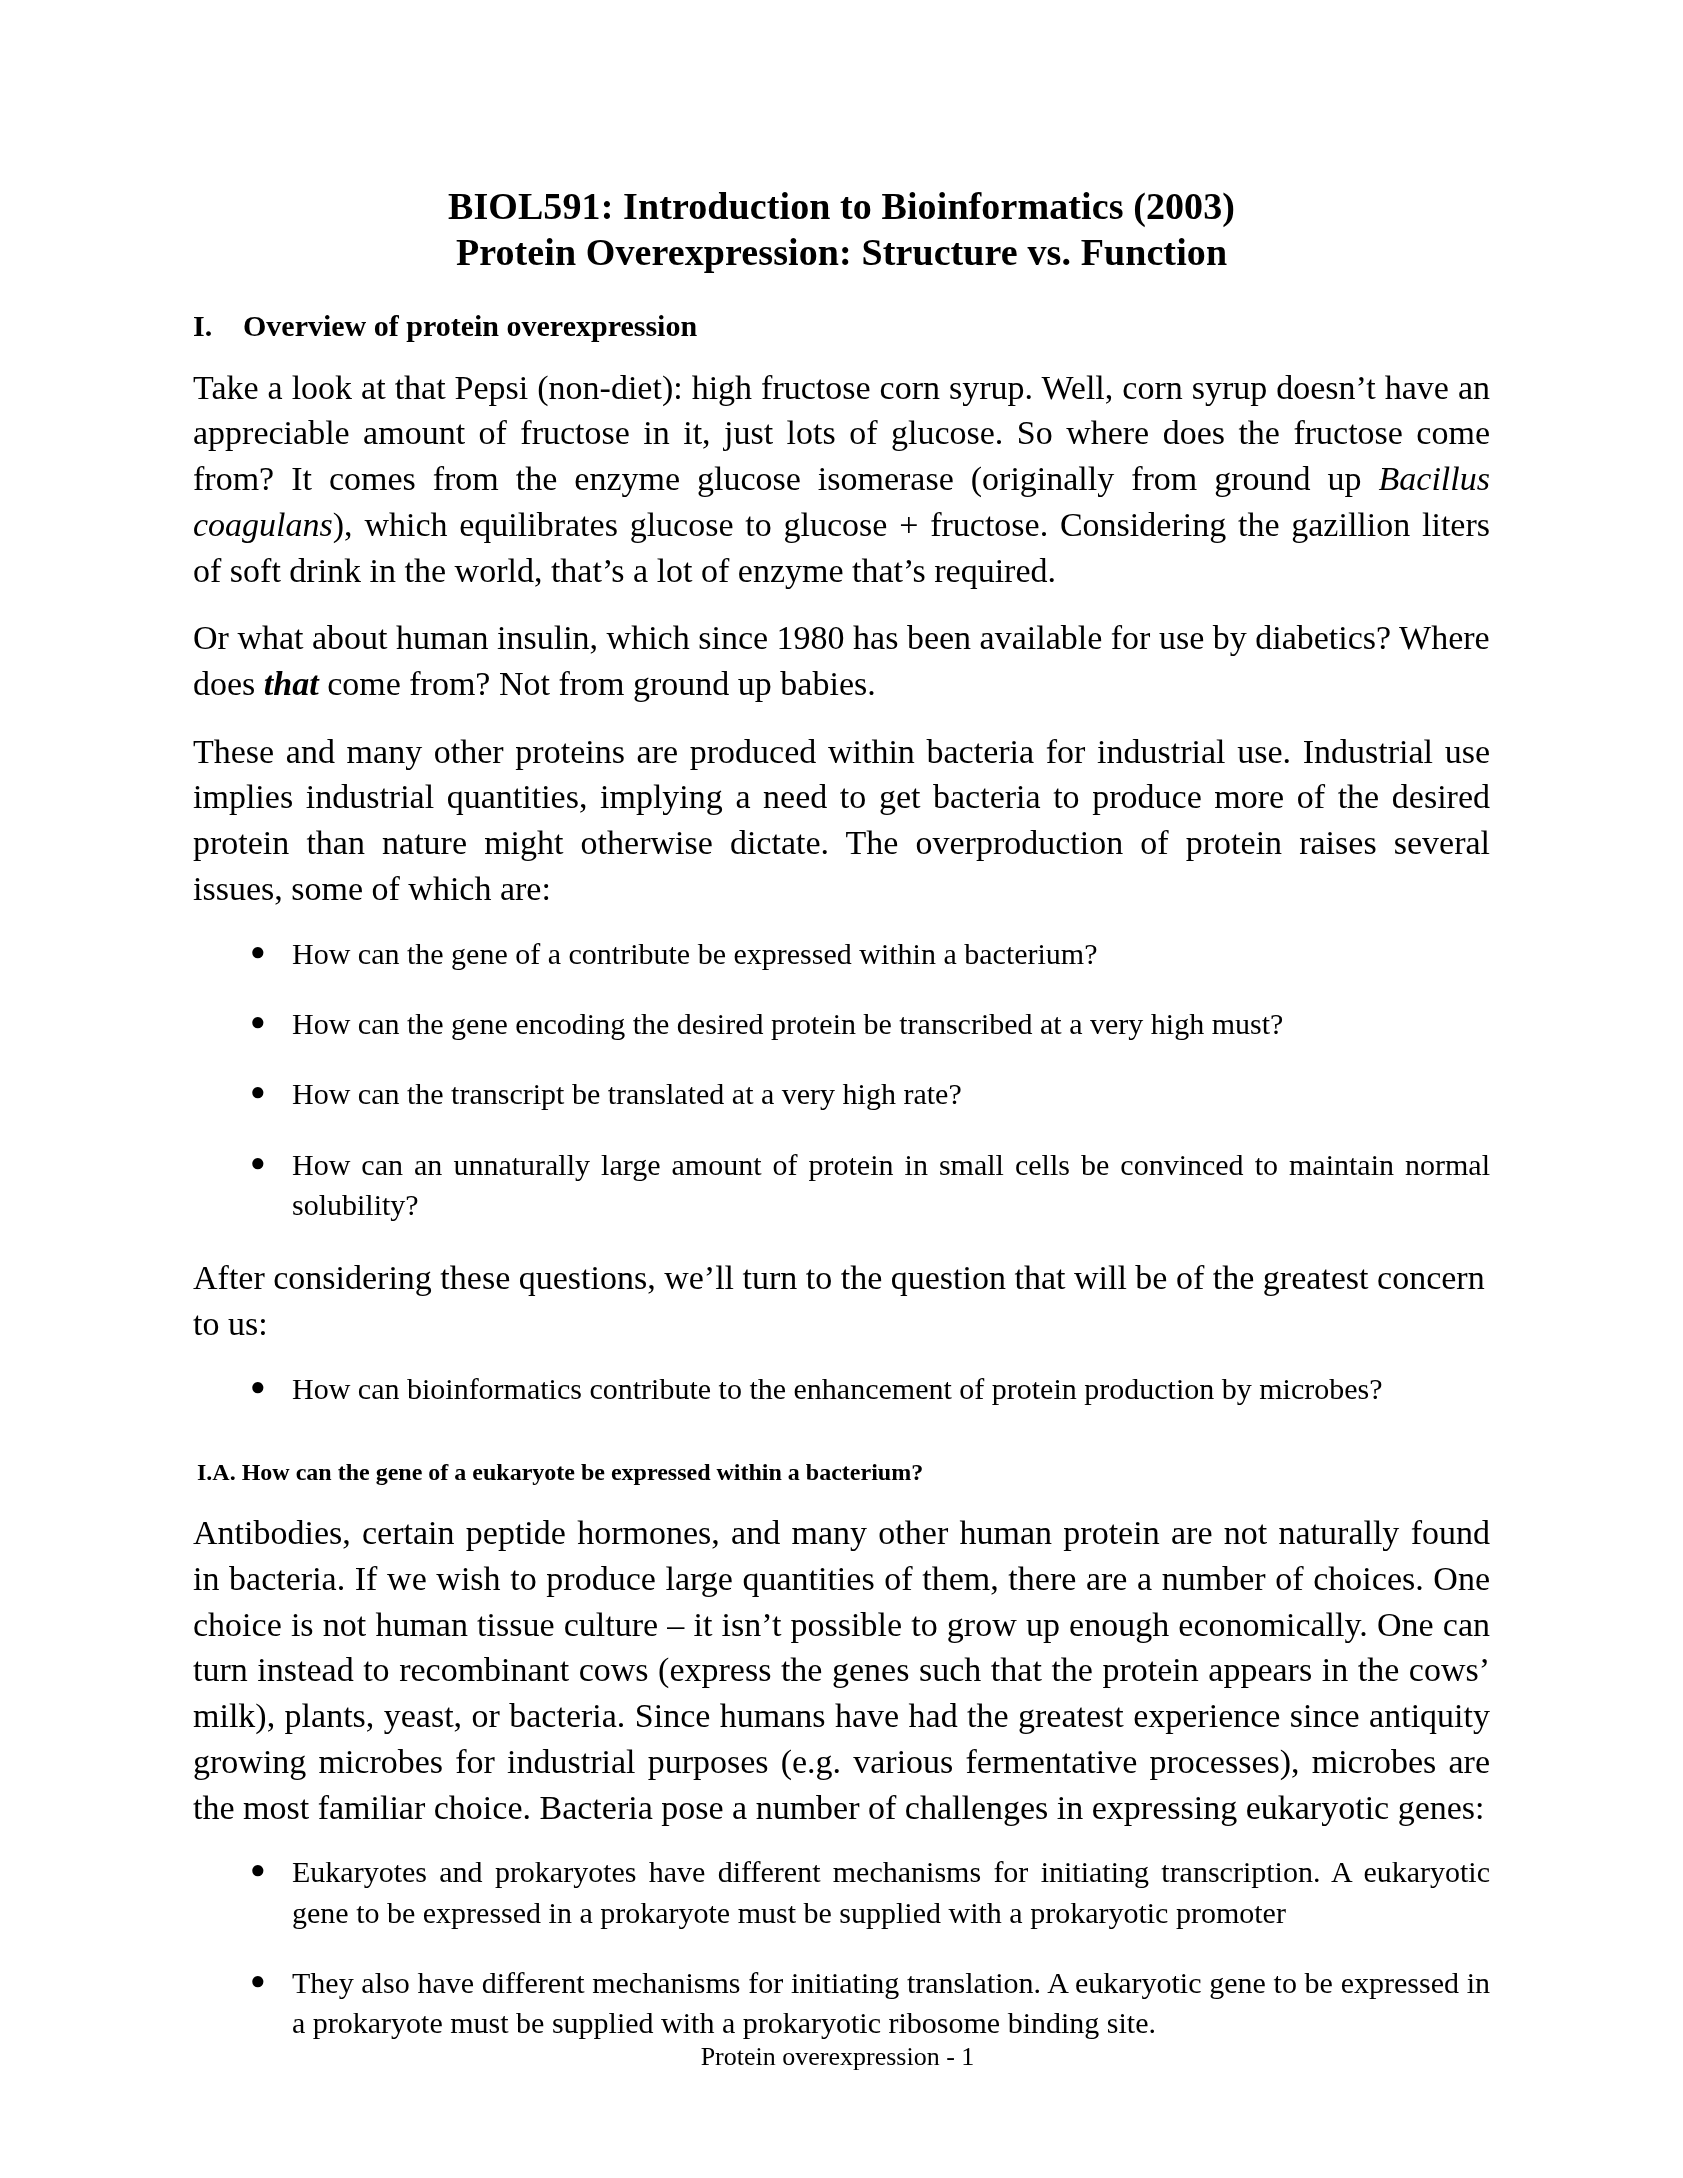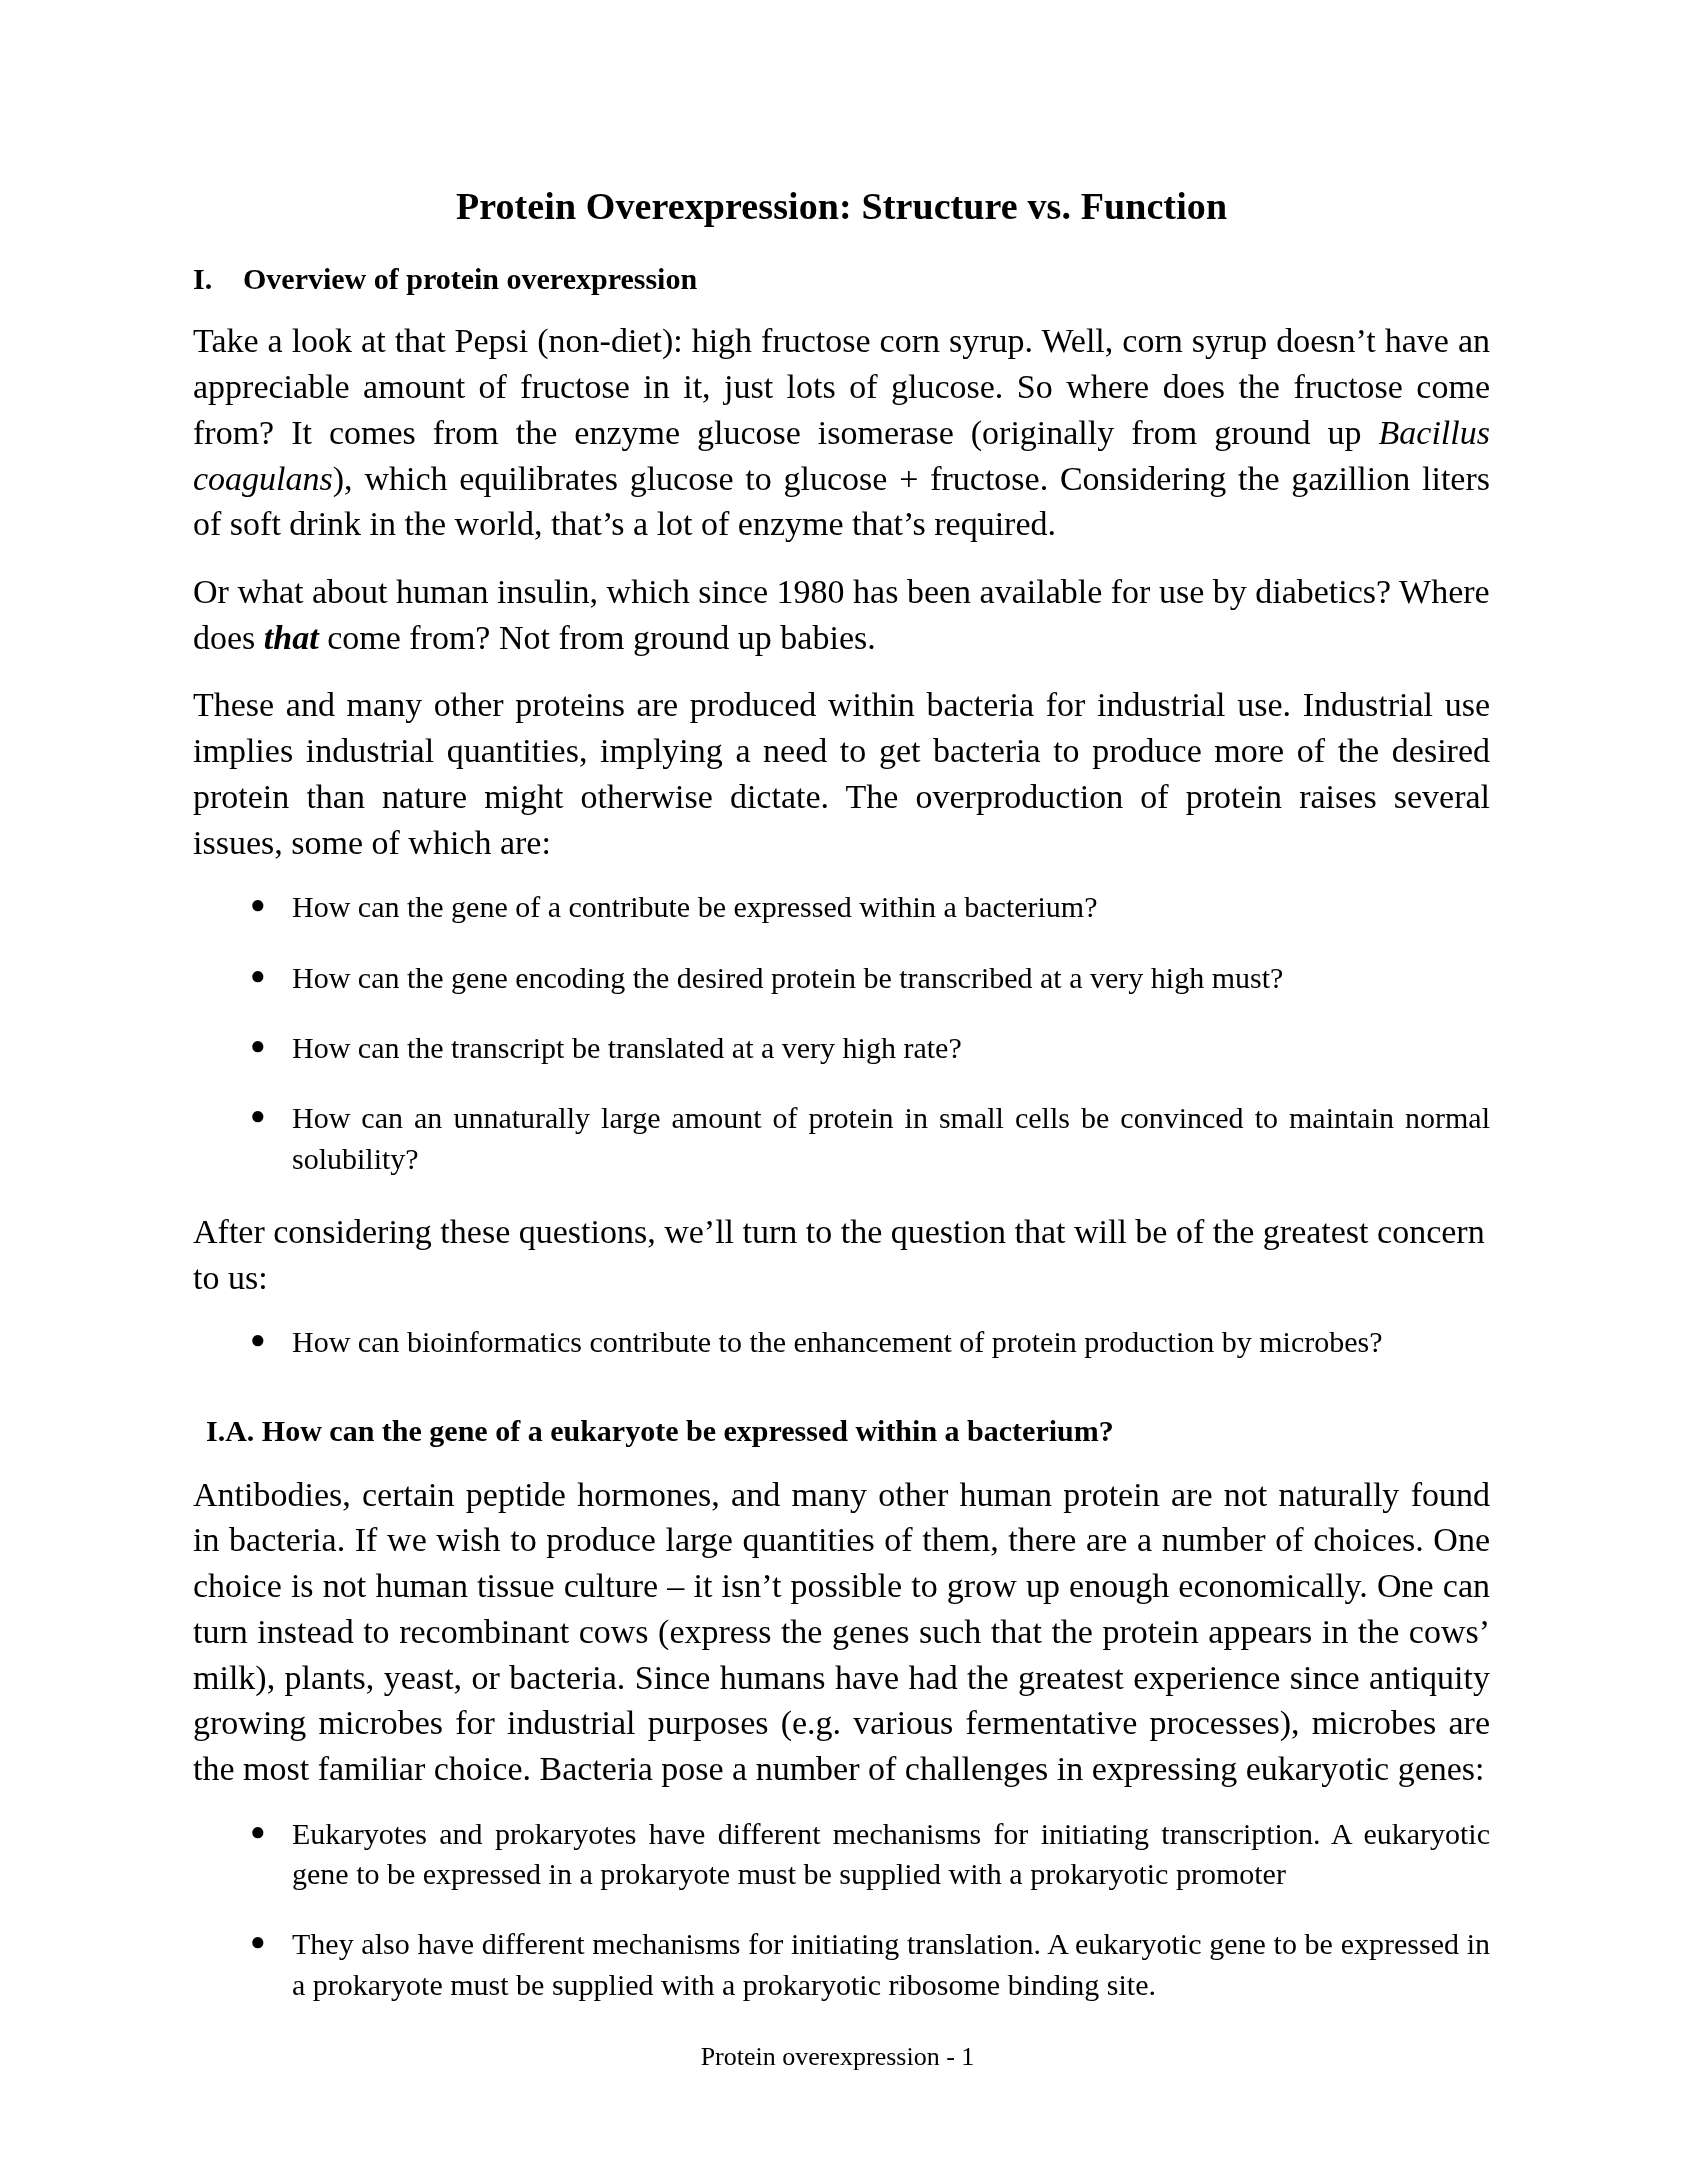--- a/index.html
+++ b/index.html
@@ -49,23 +49,23 @@
   .heading-numbered .h-num {
     display: inline-block;
     width: 50px;
     flex: 0 0 50px;
   }
   .heading-numbered .h-text {
     display: inline-block;
   }
   .heading-plain {
     font-weight: bold;
-    font-size: 30px;
+    font-size: 24px;
     line-height: 1.3;
-    margin: 48px 0 22px 13px;
+    margin: 48px 0 22px 4px;
   }
 
   
   p.body {
     font-size: 34px;
     line-height: 1.345;
     text-align: justify;
     text-justify: inter-word;
     margin: 0 0 22px 0;
     hyphens: none;
@@ -121,20 +121,21 @@
   em.bi { font-weight: bold; }
 </style>
 </head>
 <body>
 
 <div class="page">
 
   <div class="content">
 
     <h1 class="doc-title">
+      <span class="title-line">BIOL591: Introduction to Bioinformatics (2003)</span>
       <span class="title-line">Protein Overexpression: Structure vs. Function</span>
     </h1>
 
     <h2 class="heading-numbered">
       <span class="h-num">I.</span>
       <span class="h-text">Overview of protein overexpression</span>
     </h2>
 
     <p class="body">
       <span>Take a look at that Pepsi (non-diet): high fructose corn syrup. Well, corn syrup doesn’t have an appreciable amount of fructose in it, just lots of glucose. So where does the fructose come from? It comes from the enzyme glucose isomerase (originally from ground up </span><em class="it">Bacillus coagulans</em><span>), which equilibrates glucose to glucose + fructose. Considering the gazillion liters of soft drink in the world, that’s a lot of enzyme that’s required.</span>

